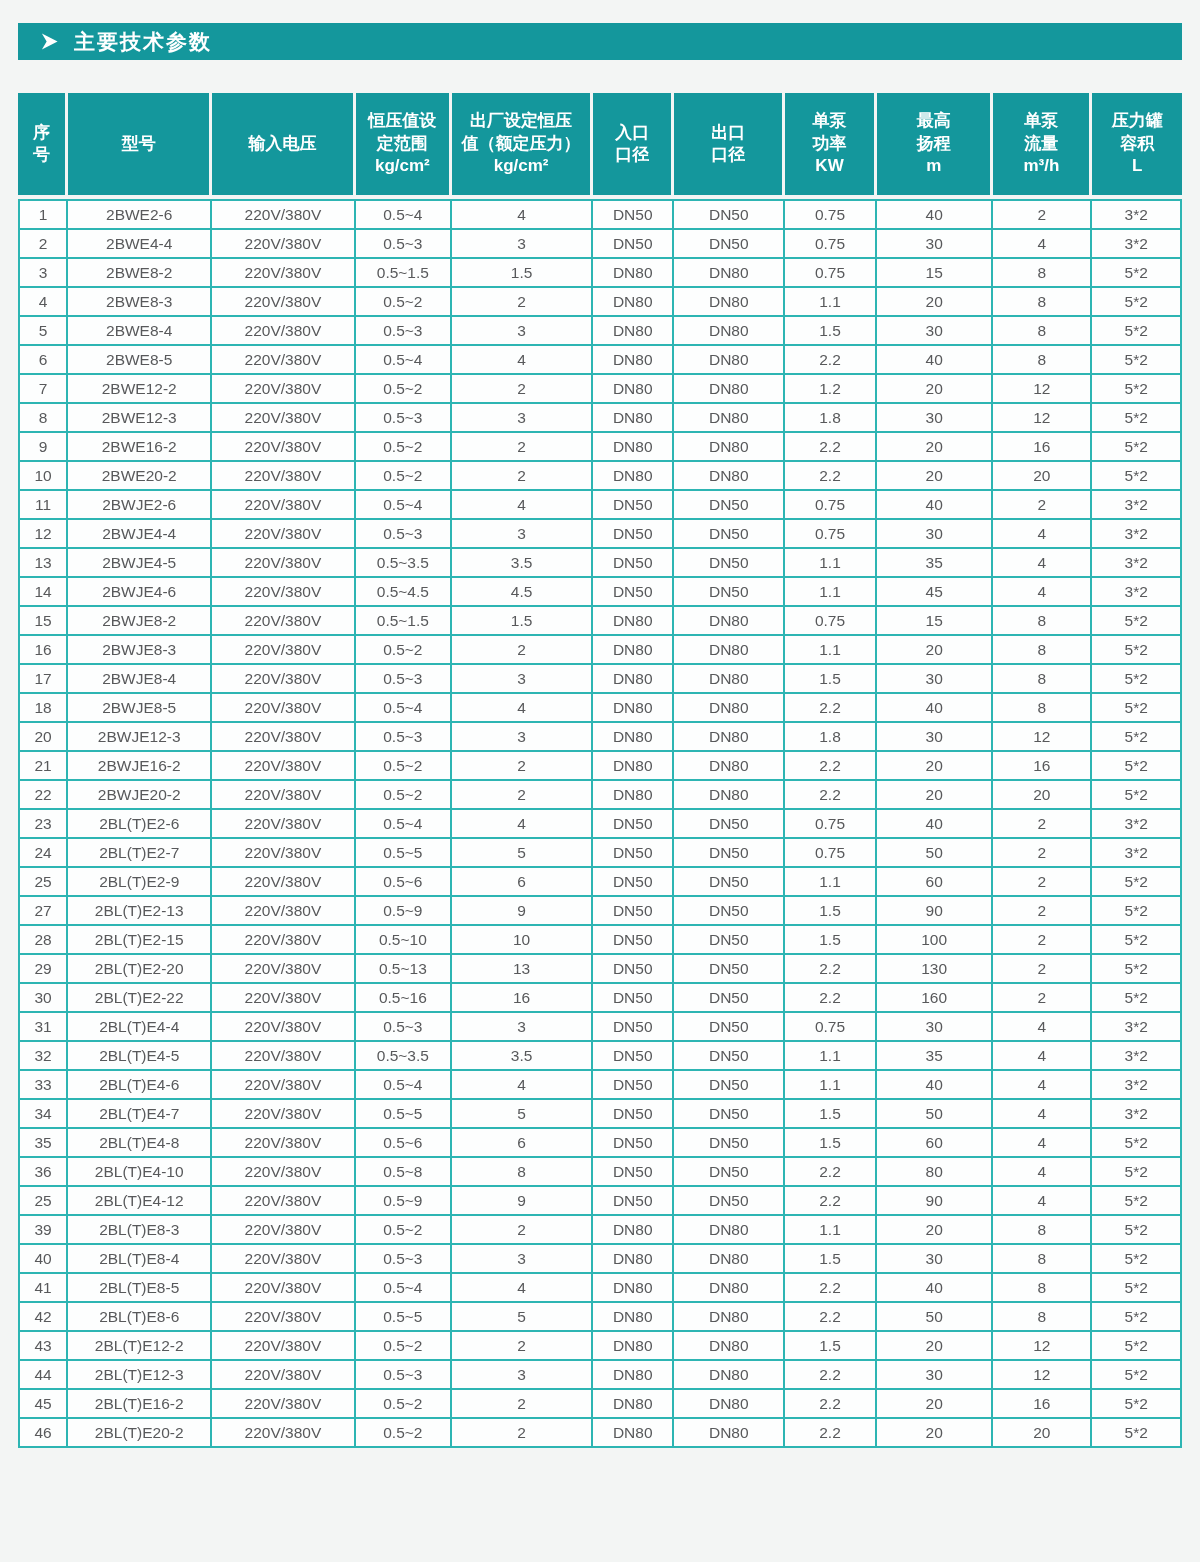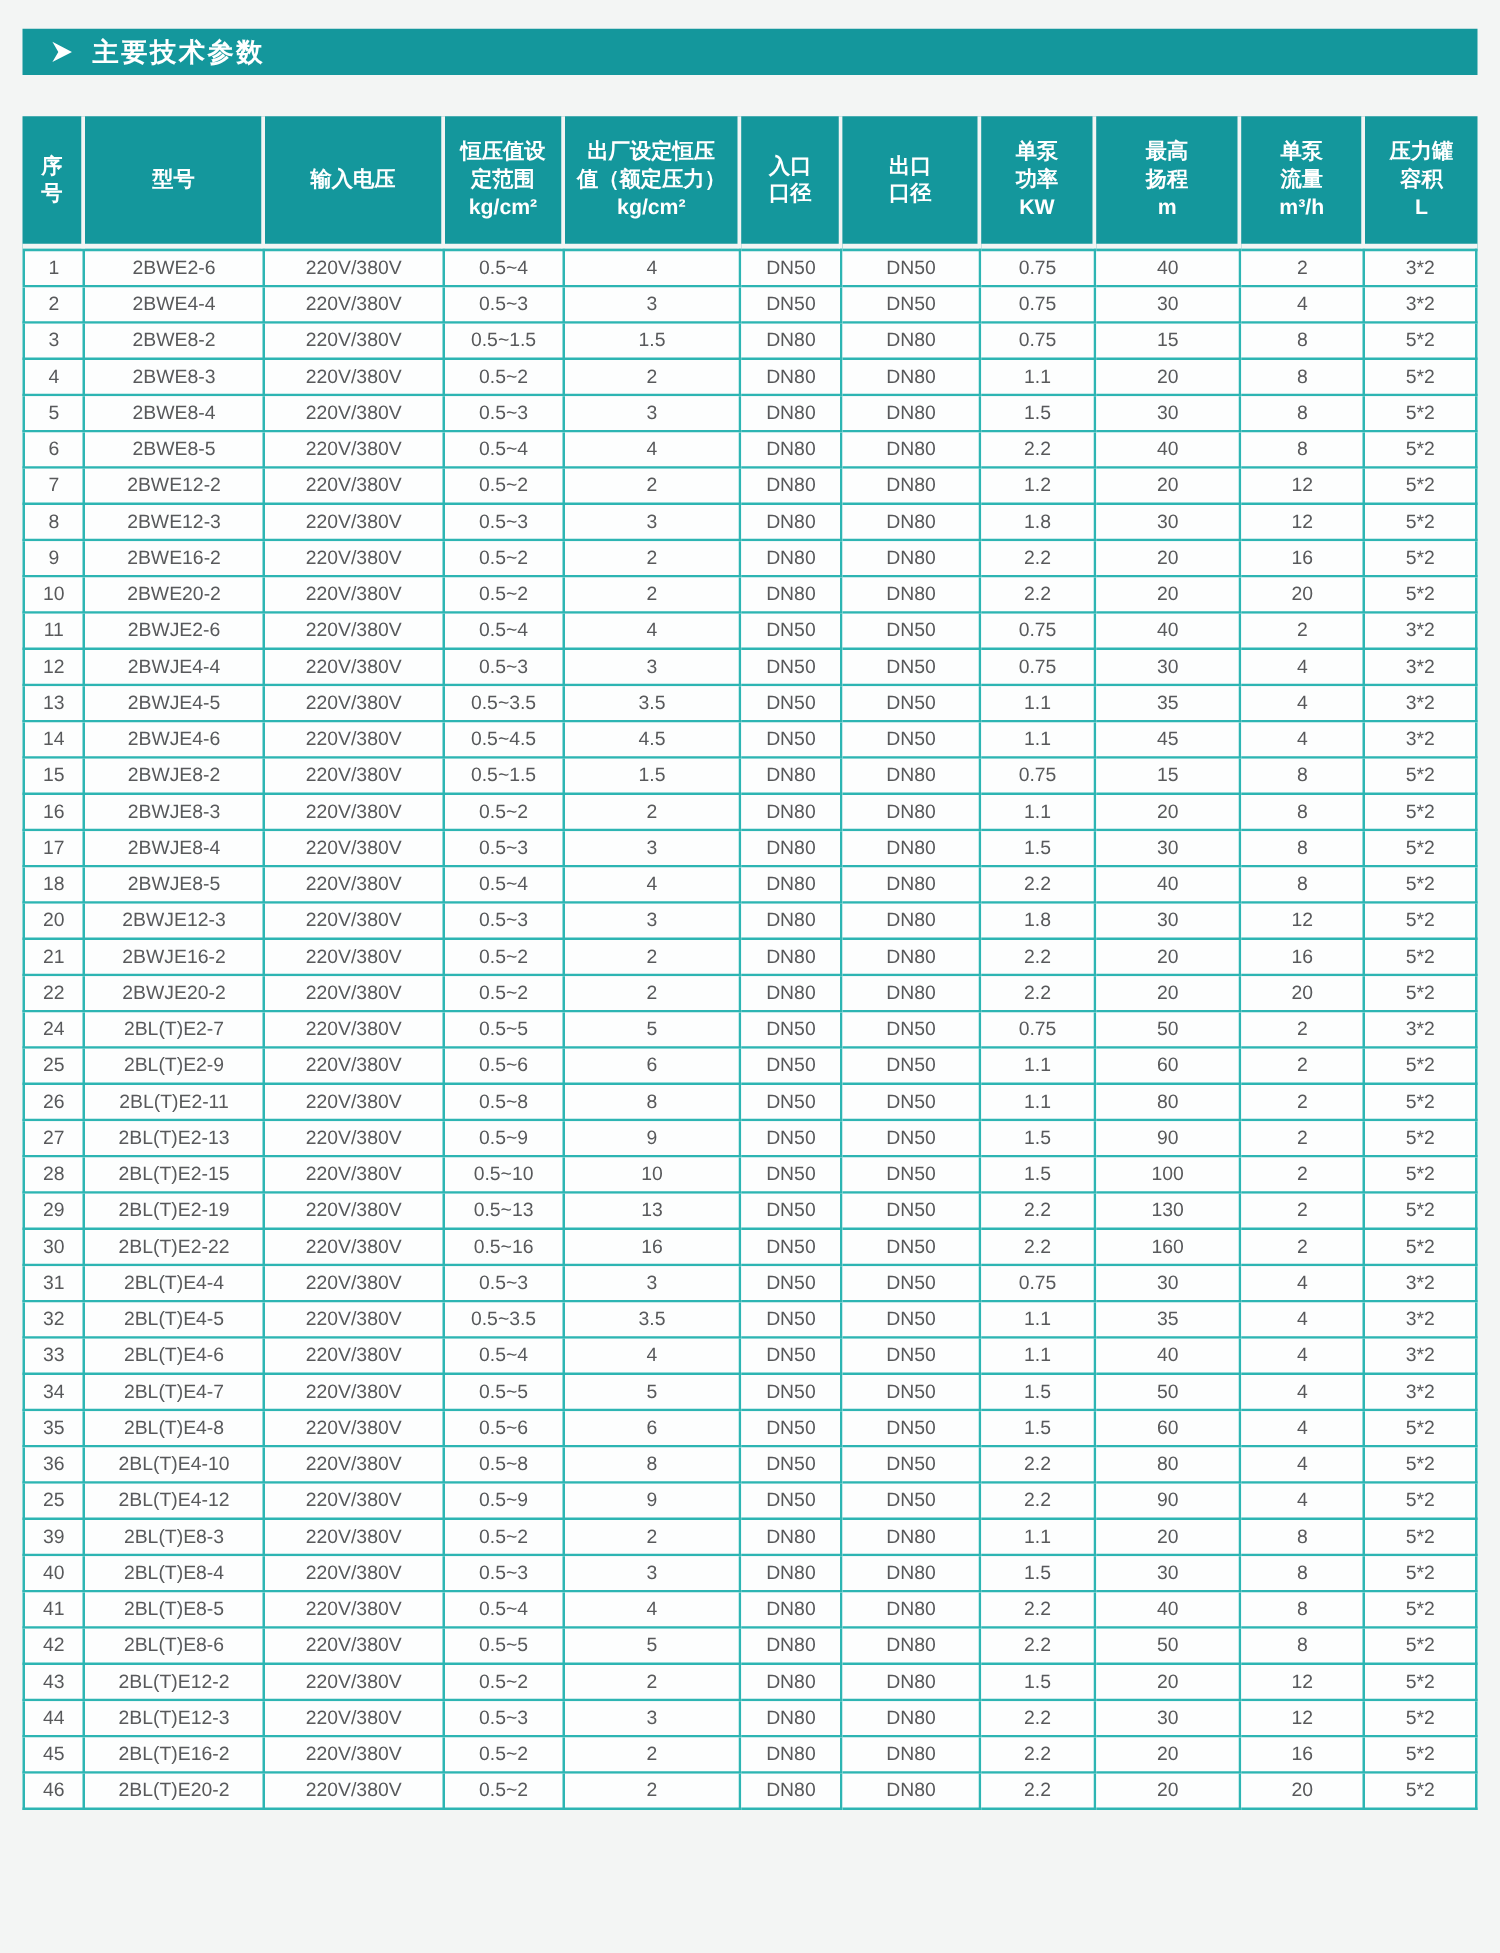--- a/index.html
+++ b/index.html
@@ -406,20 +406,33 @@
           <td>0.5~2</td>
           <td>2</td>
           <td>DN80</td>
           <td>DN80</td>
           <td>2.2</td>
           <td>20</td>
           <td>20</td>
           <td>5*2</td>
         </tr>
         <tr>
+          <td>23</td>
+          <td>2BL(T)E2-6</td>
+          <td>220V/380V</td>
+          <td>0.5~4</td>
+          <td>4</td>
+          <td>DN50</td>
+          <td>DN50</td>
+          <td>0.75</td>
+          <td>40</td>
+          <td>2</td>
+          <td>3*2</td>
+        </tr>
+        <tr>
           <td>24</td>
           <td>2BL(T)E2-7</td>
           <td>220V/380V</td>
           <td>0.5~5</td>
           <td>5</td>
           <td>DN50</td>
           <td>DN50</td>
           <td>0.75</td>
           <td>50</td>
           <td>2</td>
@@ -432,33 +445,20 @@
           <td>0.5~6</td>
           <td>6</td>
           <td>DN50</td>
           <td>DN50</td>
           <td>1.1</td>
           <td>60</td>
           <td>2</td>
           <td>5*2</td>
         </tr>
         <tr>
-          <td>26</td>
-          <td>2BL(T)E2-11</td>
-          <td>220V/380V</td>
-          <td>0.5~8</td>
-          <td>8</td>
-          <td>DN50</td>
-          <td>DN50</td>
-          <td>1.1</td>
-          <td>80</td>
-          <td>2</td>
-          <td>5*2</td>
-        </tr>
-        <tr>
           <td>27</td>
           <td>2BL(T)E2-13</td>
           <td>220V/380V</td>
           <td>0.5~9</td>
           <td>9</td>
           <td>DN50</td>
           <td>DN50</td>
           <td>1.5</td>
           <td>90</td>
           <td>2</td>
@@ -472,21 +472,21 @@
           <td>10</td>
           <td>DN50</td>
           <td>DN50</td>
           <td>1.5</td>
           <td>100</td>
           <td>2</td>
           <td>5*2</td>
         </tr>
         <tr>
           <td>29</td>
-          <td>2BL(T)E2-19</td>
+          <td>2BL(T)E2-20</td>
           <td>220V/380V</td>
           <td>0.5~13</td>
           <td>13</td>
           <td>DN50</td>
           <td>DN50</td>
           <td>2.2</td>
           <td>130</td>
           <td>2</td>
           <td>5*2</td>
         </tr>

